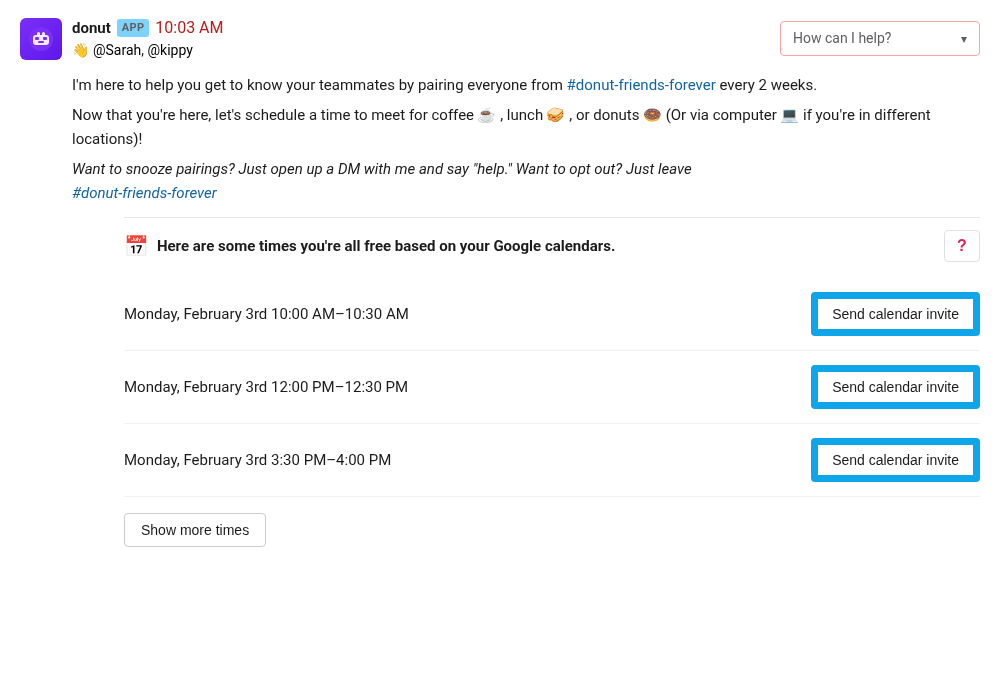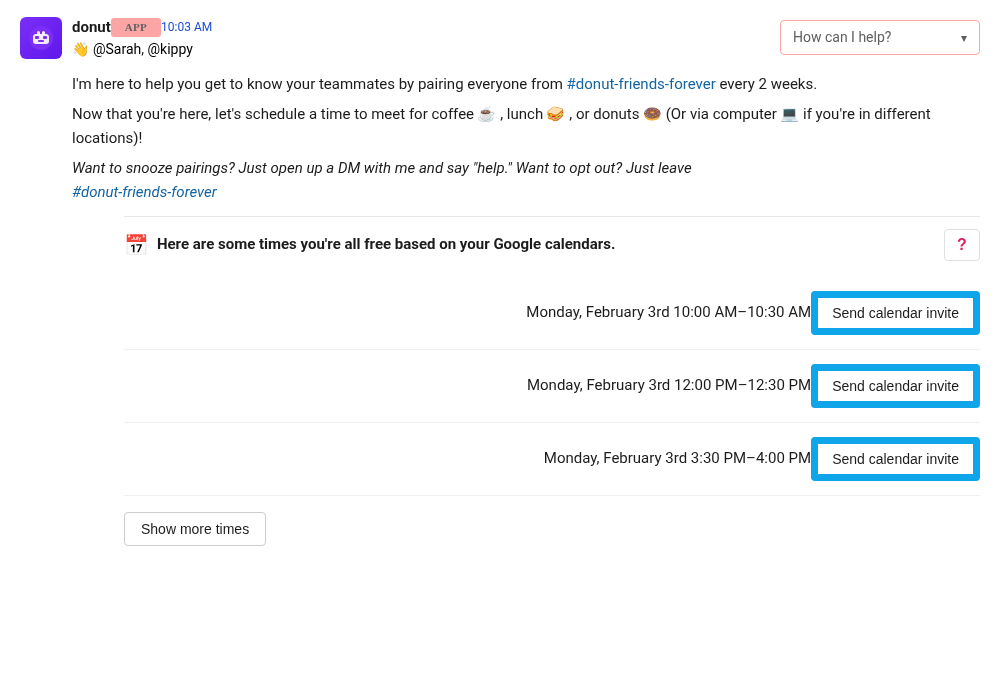--- a/index.html
+++ b/index.html
@@ -47,42 +47,42 @@
     }
 
     .sender-info {
       display: flex;
       flex-direction: column;
     }
 
     .sender-row {
       display: flex;
       align-items: center;
+      gap: 6px;
     }
 
     .sender-name {
       font-weight: 700;
       font-size: 15px;
       color: #1d1c1d;
     }
 
     .app-badge {
-      background: #fca5a5;
+      background: #7dd3fc;
       color: #616061;
       font-size: 11px;
       font-weight: 700;
-      padding: 1px 14px;
+      padding: 1px 5px;
       border-radius: 3px;
       letter-spacing: 0.3px;
-      font-family: Liberation Serif, serif;
     }
 
     .timestamp {
-      color: #1d4ed8;
-      font-size: 12px;
+      color: #b91c1c;
+      font-size: 16px;
     }
 
     .mention-row {
       font-size: 14px;
       color: #1d1c1d;
     }
 
     .mention {
       color: #000000;
       font-weight: 400;
@@ -181,21 +181,21 @@
     
     .time-slots {
       display: flex;
       flex-direction: column;
       gap: 0;
     }
 
     .time-slot-row {
       display: flex;
       align-items: center;
-      justify-content: flex-end;
+      justify-content: space-between;
       padding: 14px 0;
       border-bottom: 1px solid #f0f0f0;
     }
 
     .time-slot-row:last-of-type {
       border-bottom: 1px solid #f0f0f0;
     }
 
     .time-label {
       font-size: 15px;

